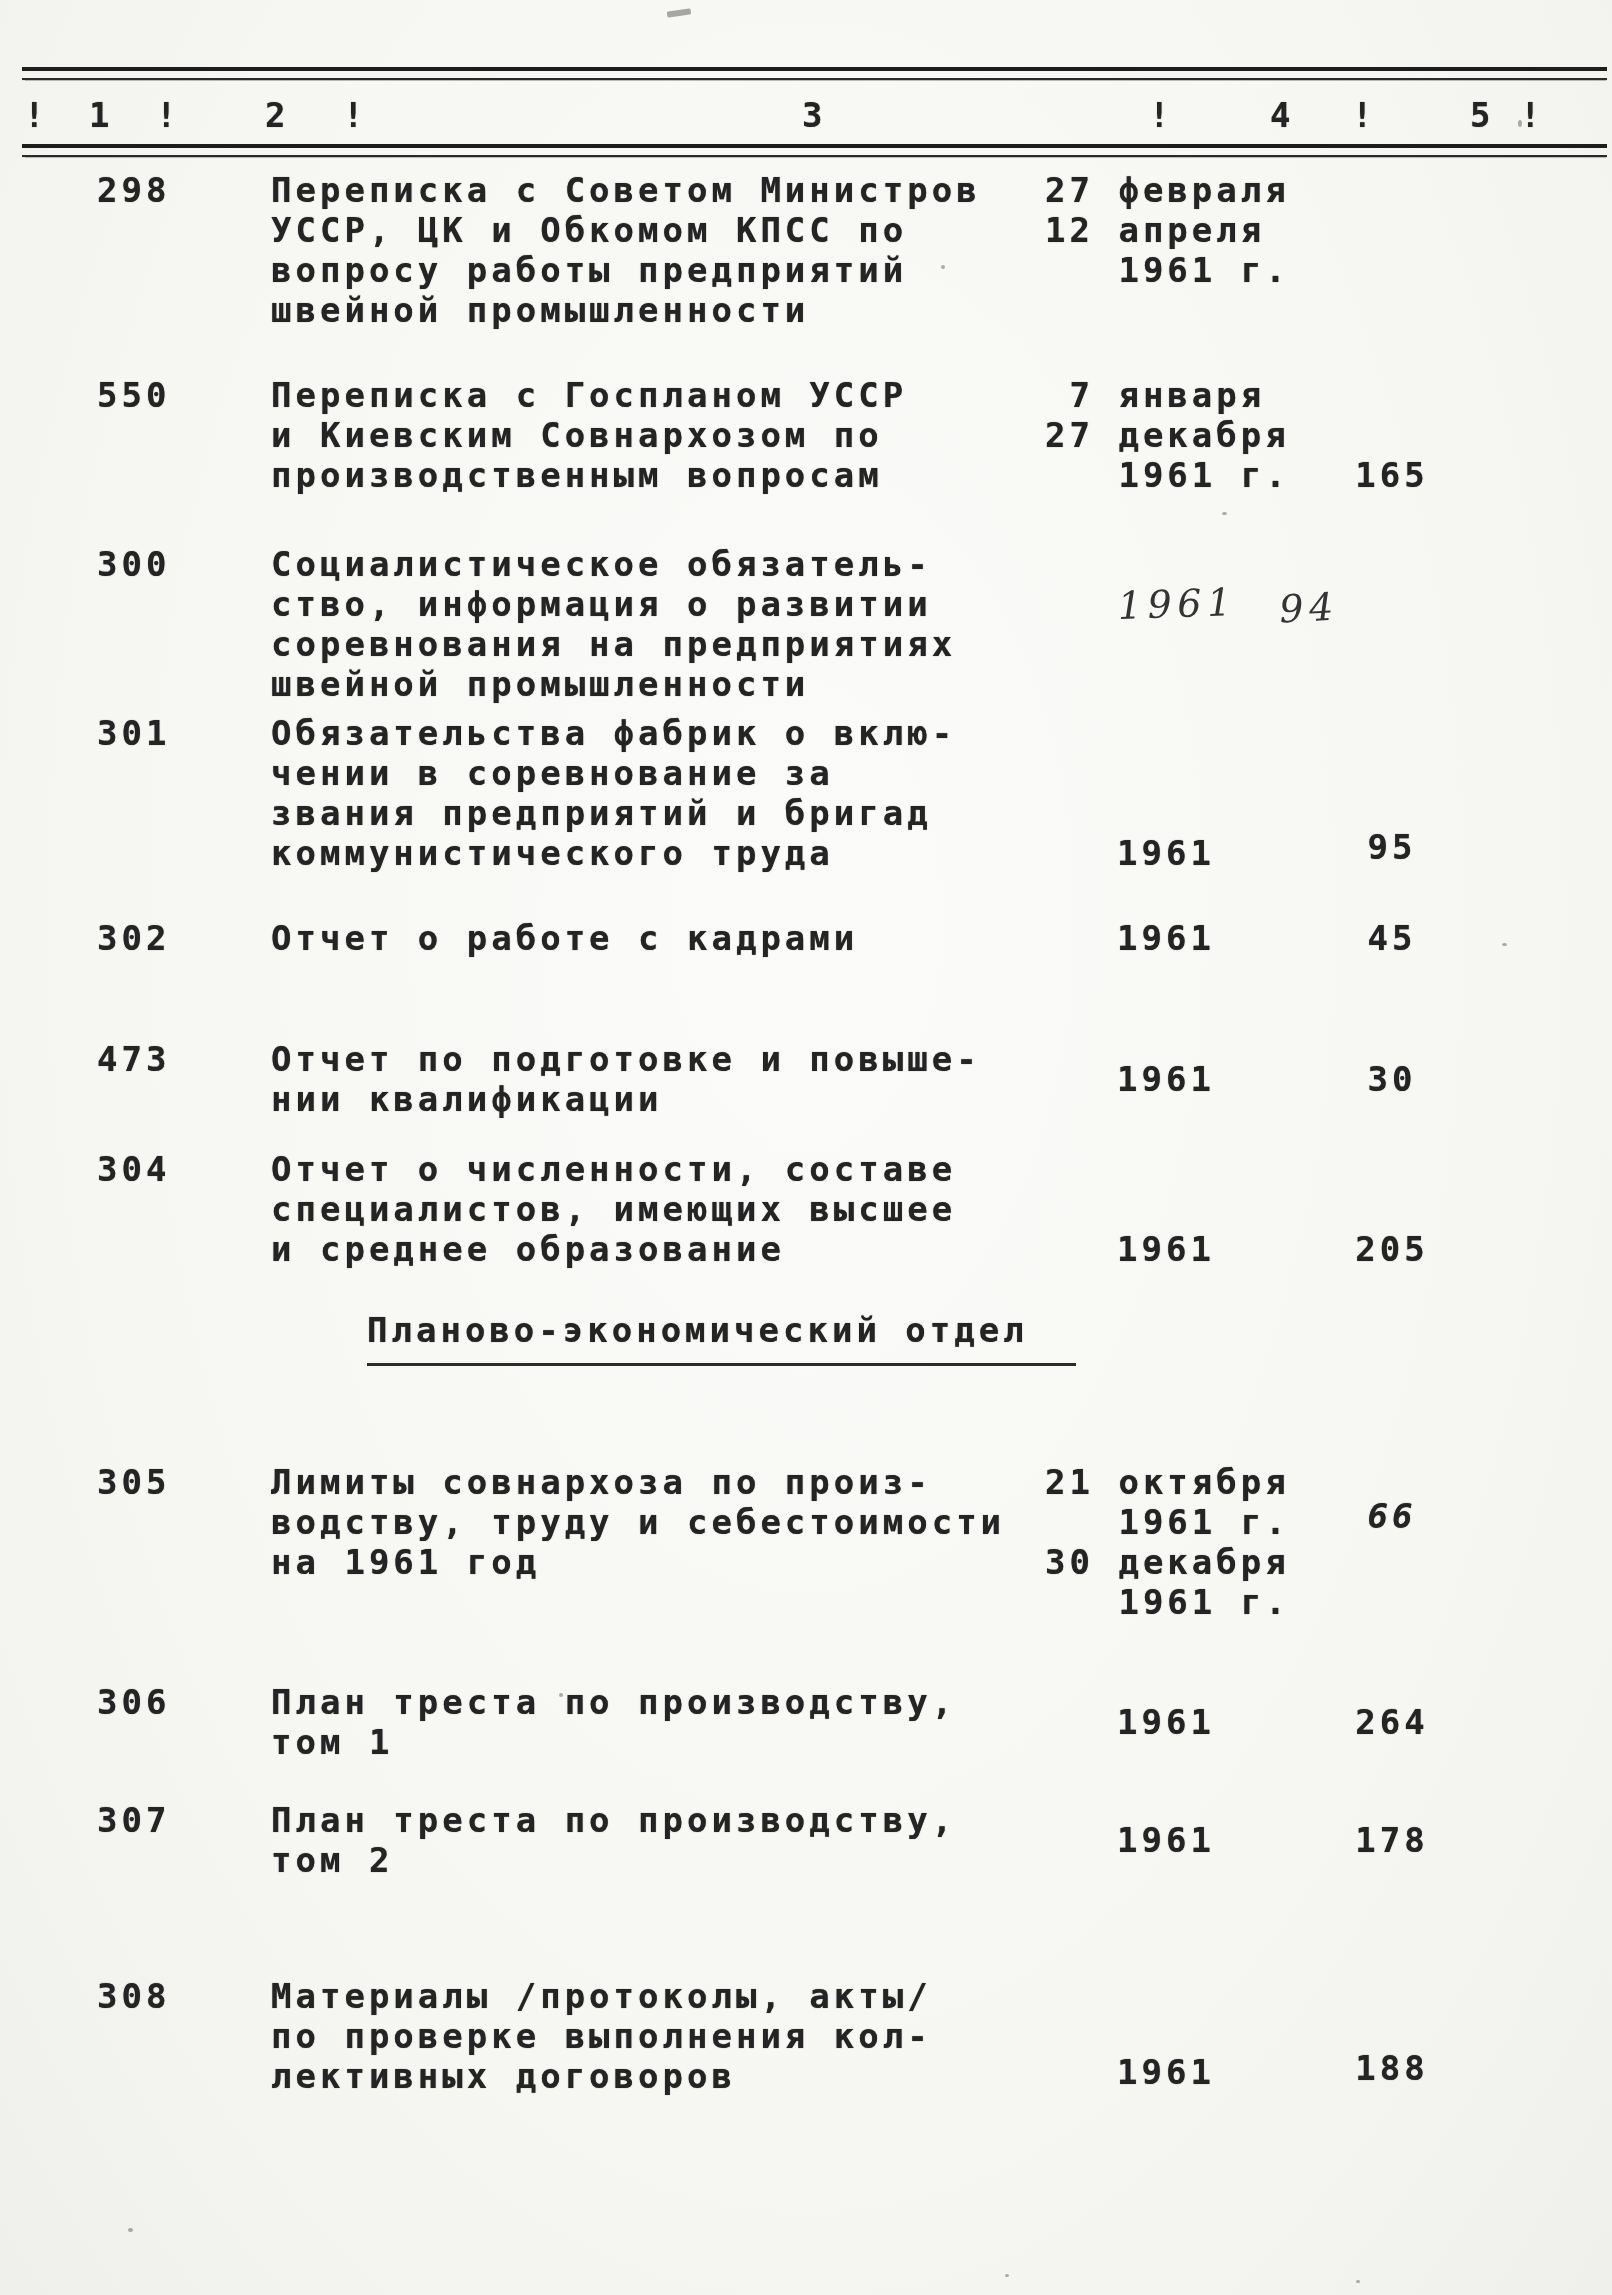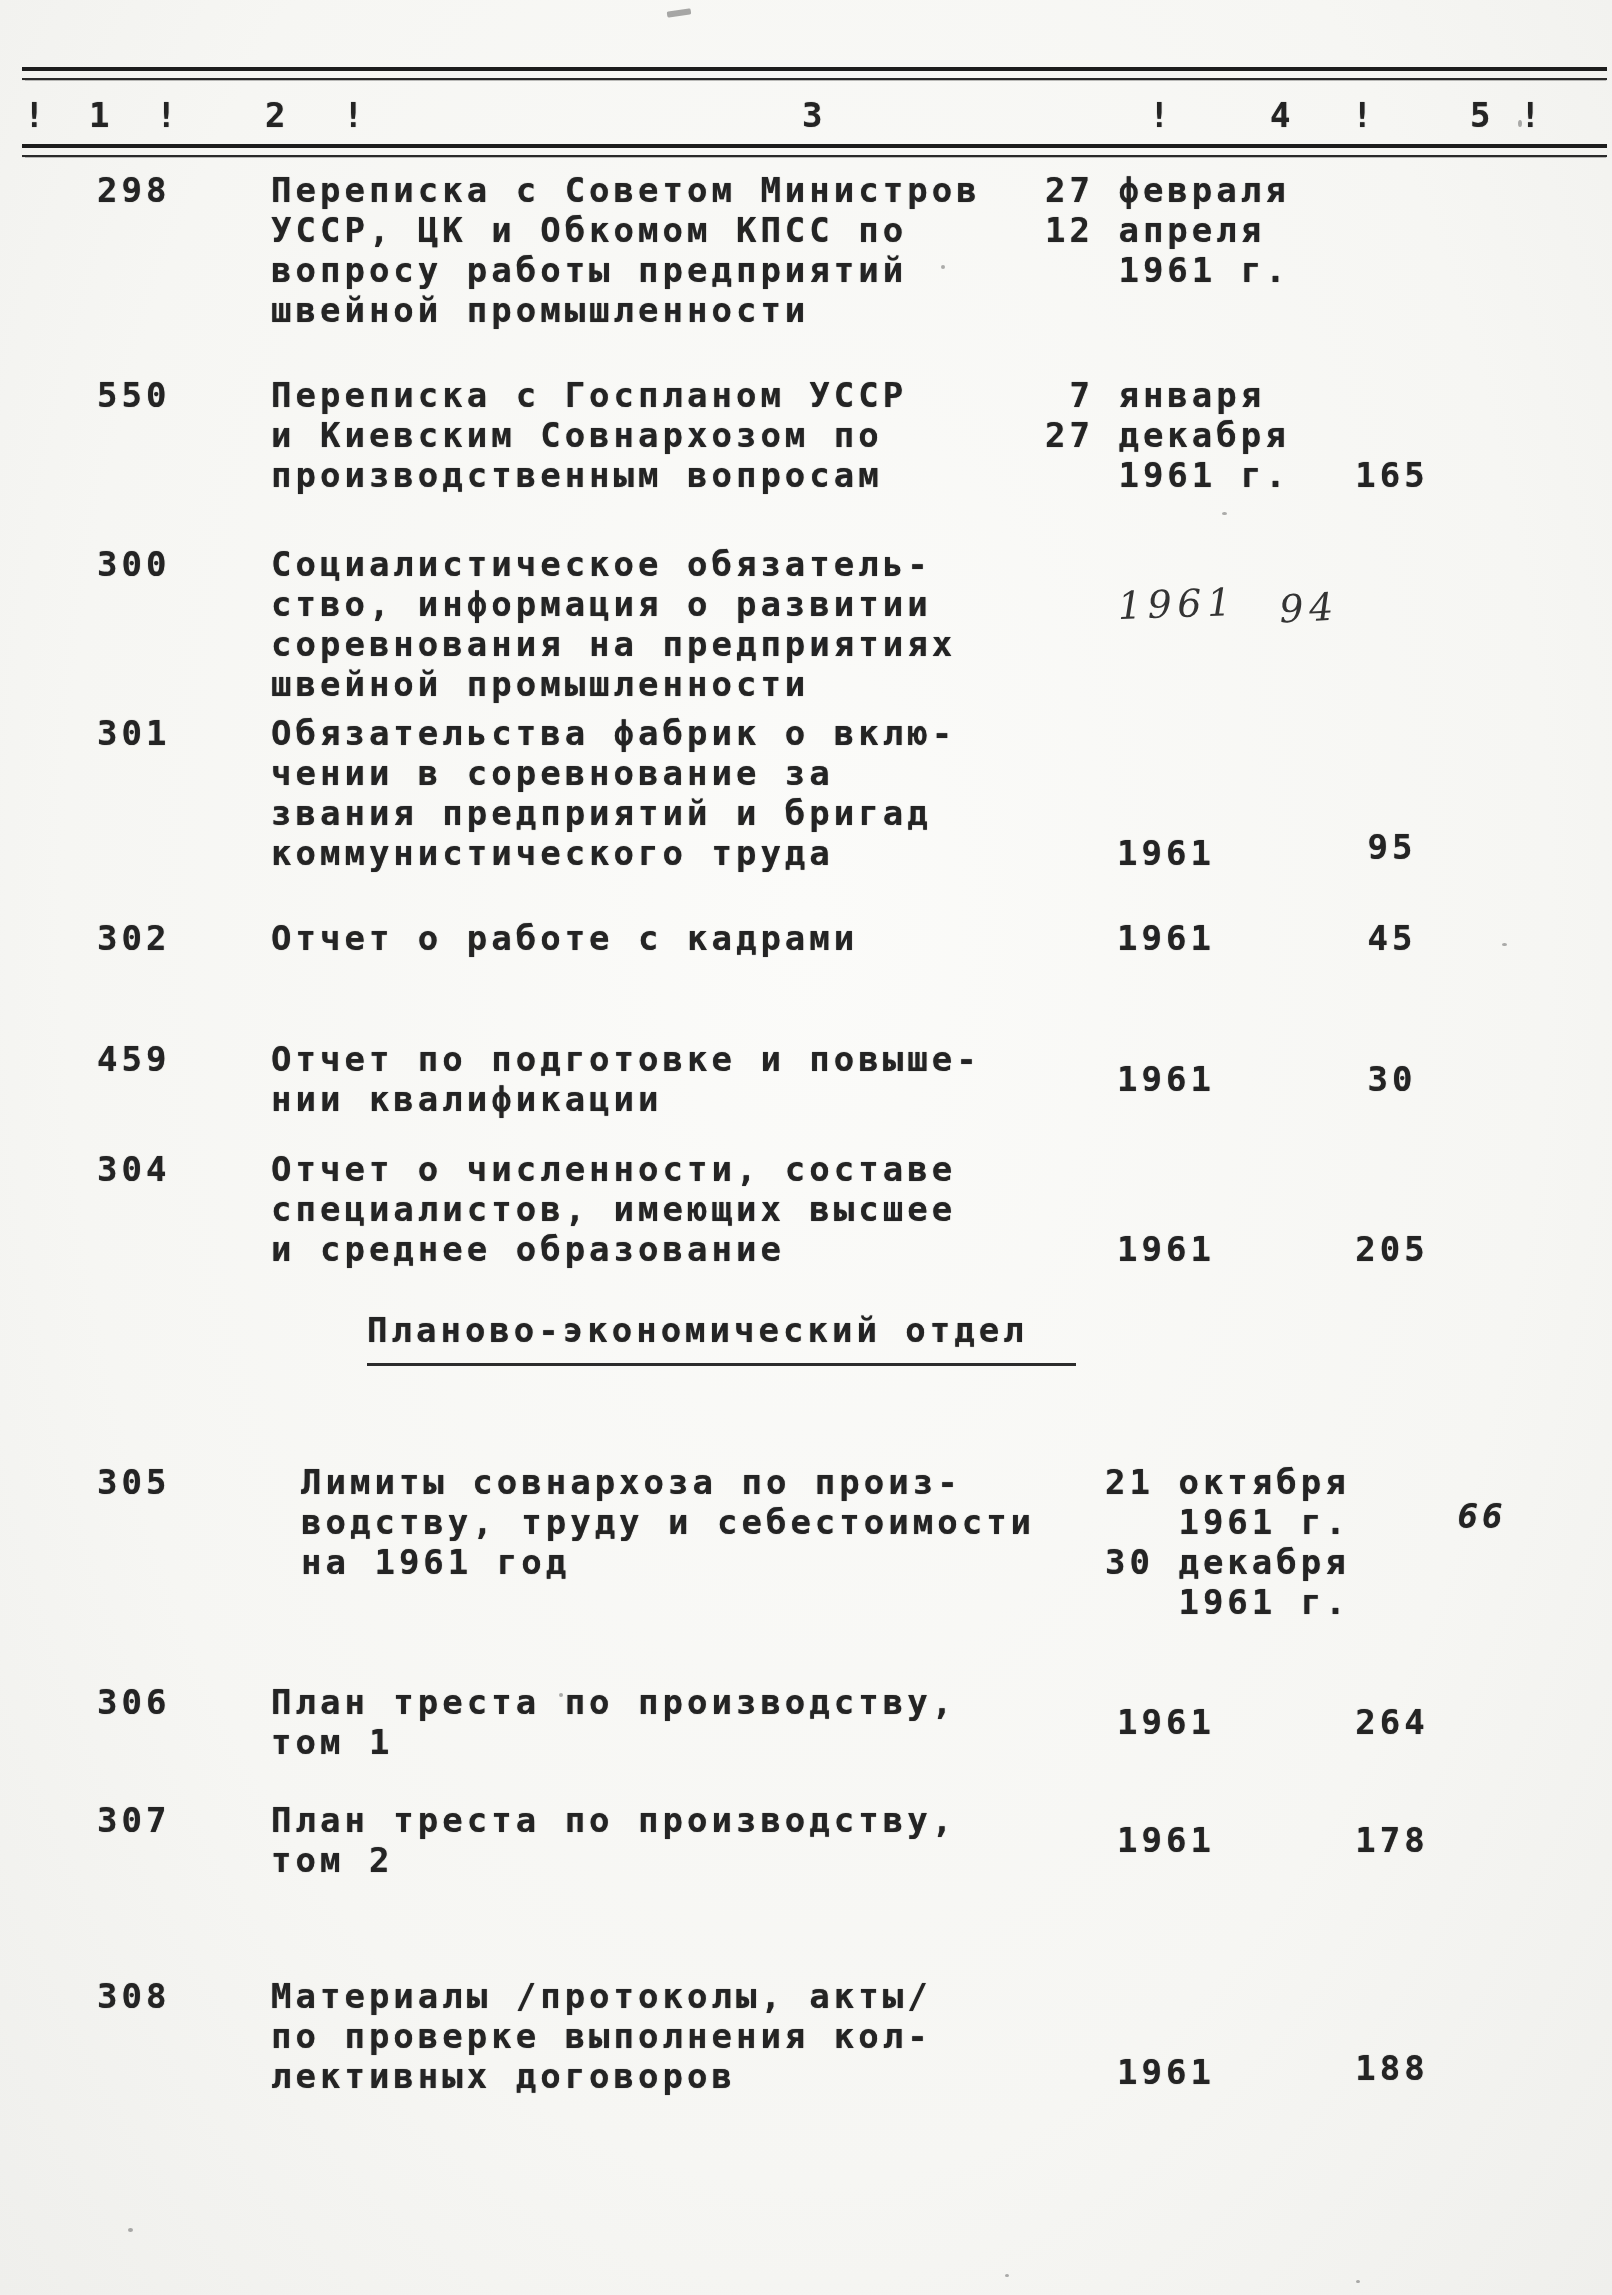--- a/index.html
+++ b/index.html
@@ -75,21 +75,21 @@
   }
   .date-c{padding-left:72px;}
   
   .r0{margin-bottom:45px;}  .r0 .pages{padding-top:80px;}
   .r1{margin-bottom:49px;}  .r1 .pages{padding-top:80px;}
   .r2{margin-bottom:8.8px;}  .r2 .date{padding-top:40px;} .r2 .pages{padding-top:44px; transform:translateX(-84px);}
   .r3{margin-bottom:45px;}  .r3 .date{padding-top:120px;} .r3 .pages{padding-top:114px;}
   .r4{margin-bottom:81px;}
   .r5{margin-bottom:30px;}  .r5 .date{padding-top:20px;} .r5 .pages{padding-top:20px;}
   .r6{margin-bottom:41px;}  .r6 .date{padding-top:80px;} .r6 .pages{padding-top:80px;text-align:center;}
-  .r7{margin-bottom:60px;gap:30px;}  .r7 .date{padding-top:0;} .r7 .pages{padding-top:34px;font-style:italic;}
+  .r7{margin-bottom:60px;}  .r7 .date{padding-top:0;} .r7 .pages{padding-top:34px;font-style:italic;}
   .r8{margin-bottom:38px;}  .r8 .date{padding-top:20px;} .r8 .pages{padding-top:20px;}
   .r9{margin-bottom:96px;} .r9 .date{padding-top:20px;} .r9 .pages{padding-top:20px;}
   .r10 .date{padding-top:76px;} .r10 .pages{padding-top:72px;}
   
   .hand{
     font-family:"DejaVu Serif", serif;
     font-style:italic;
     font-weight:normal;
     font-size:38px;
     letter-spacing:5.6px;
@@ -198,21 +198,21 @@
     </div>
 
     <div class="row r4">
       <div class="cell num">302</div>
       <div class="cell desc">Отчет о работе с кадрами</div>
       <div class="cell date date-c">1961</div>
       <div class="cell pages">45</div>
     </div>
 
     <div class="row r5">
-      <div class="cell num">459</div>
+      <div class="cell num">473</div>
       <div class="cell desc">Отчет по подготовке и повыше-
 нии квалификации</div>
       <div class="cell date date-c">1961</div>
       <div class="cell pages">30</div>
     </div>
 
     <div class="row r6">
       <div class="cell num">304</div>
       <div class="cell desc">Отчет о численности, составе
 специалистов, имеющих высшее

